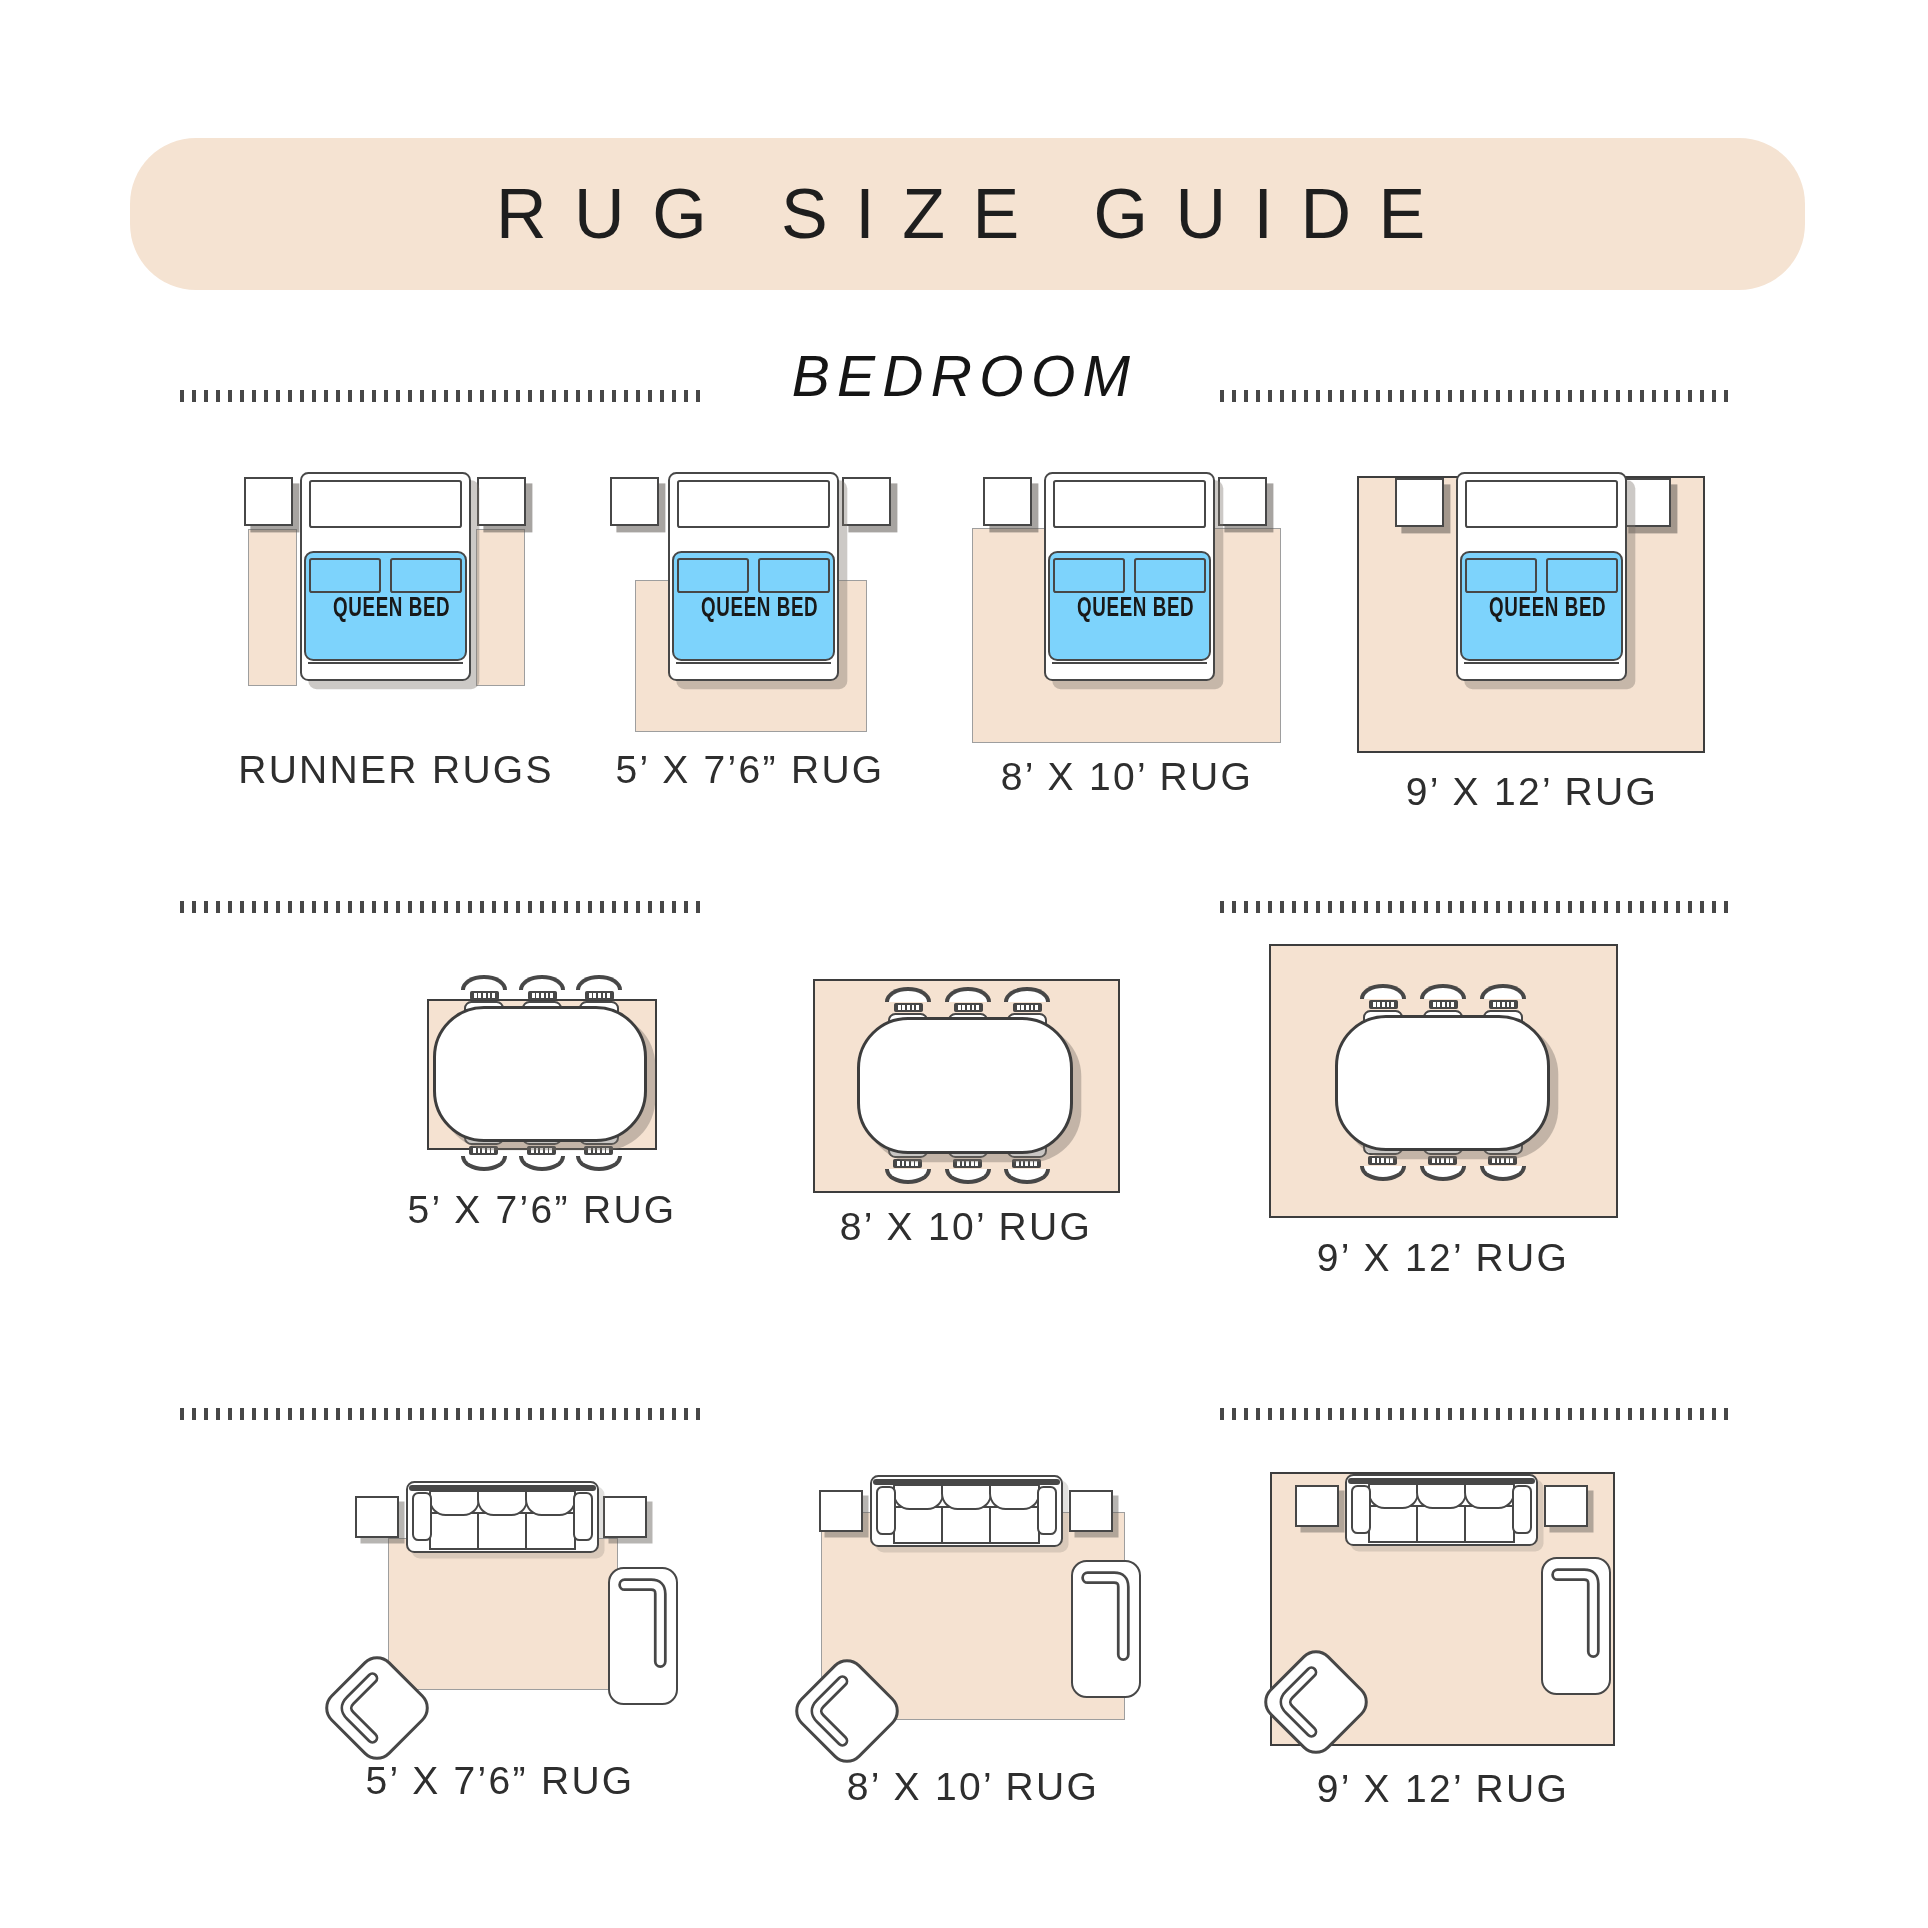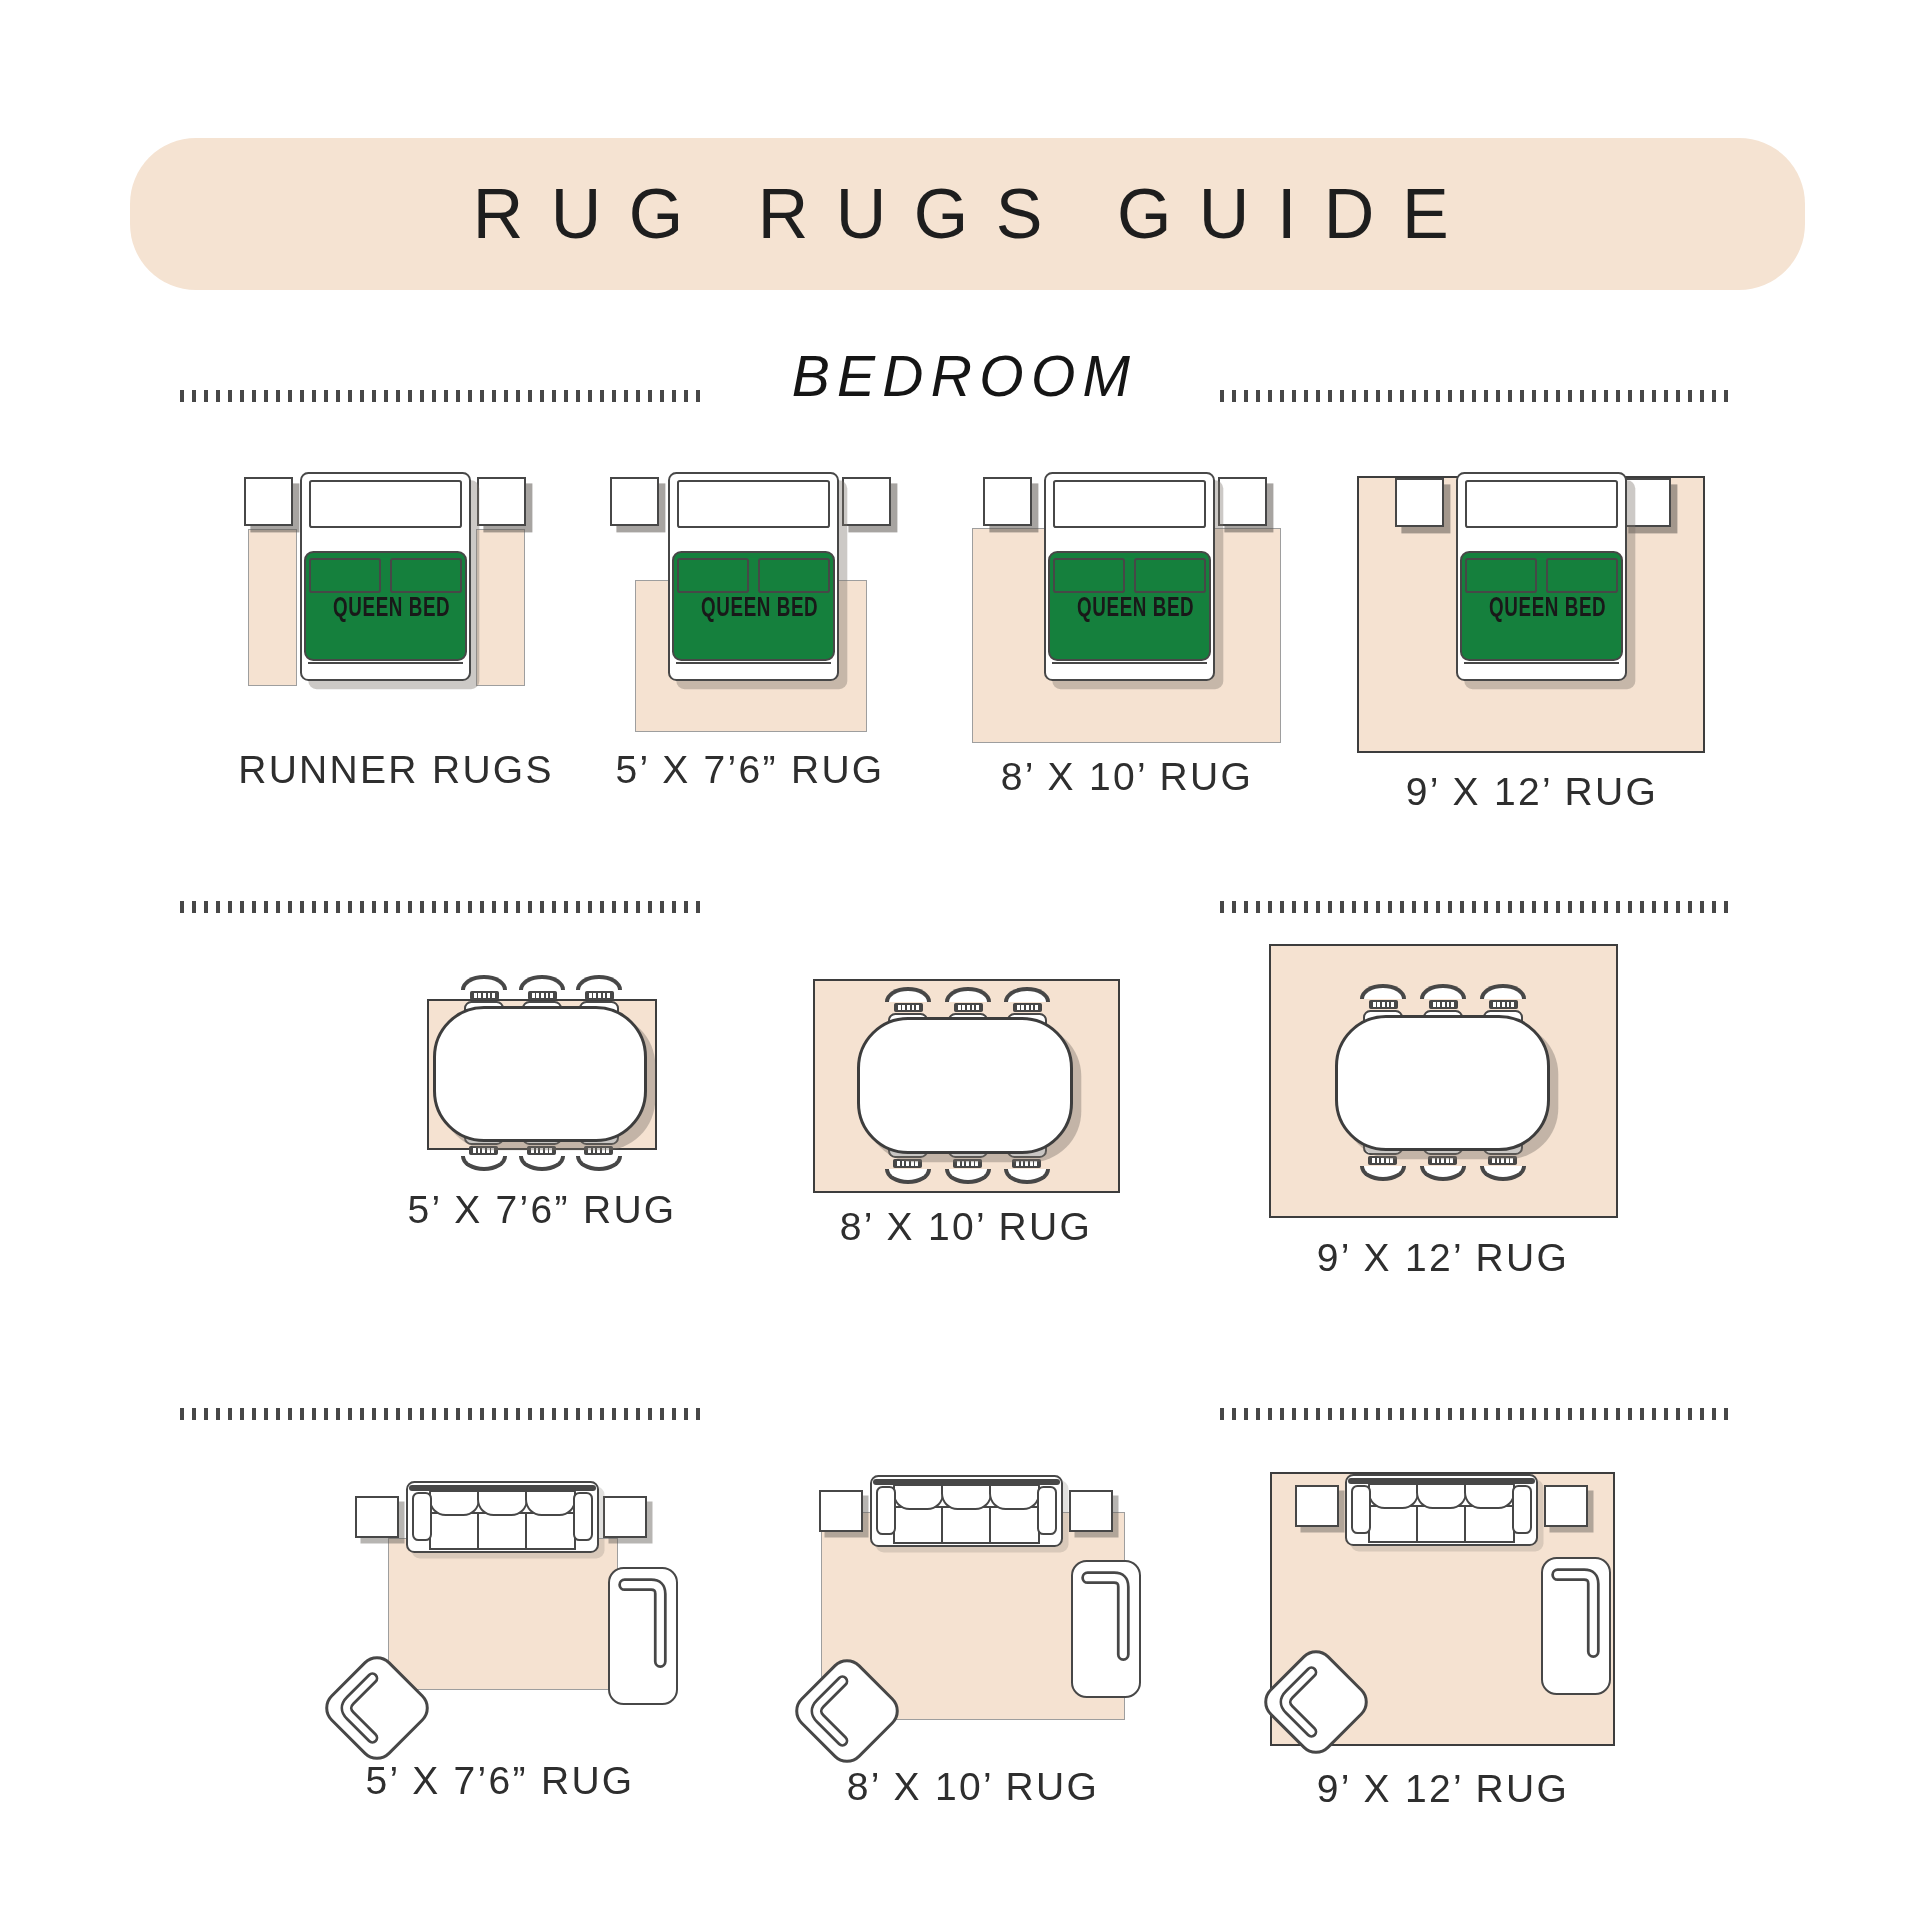--- a/index.html
+++ b/index.html
@@ -27,21 +27,21 @@
 
   
   .nstand{position:absolute;width:49px;height:49px;background:#fff;
           border:2.8px solid var(--outline,#474747);z-index:2;box-sizing:border-box;
           box-shadow:6.4px 6.4px 0 rgba(95,90,84,.55);}
   .bed{position:absolute;width:171px;height:209px;background:#fff;
        border:2.8px solid var(--outline,#474747);border-radius:8.3px;z-index:3;box-sizing:border-box;
        box-shadow:8.3px 8.3px 0 rgba(120,113,105,.38);}
   .bed-top{position:absolute;left:7.3px;right:7.3px;top:6.4px;height:44px;
            border:2.8px solid var(--outline,#474747);border-radius:2.8px;}
-  .bed-body{position:absolute;left:1.8px;right:1.8px;top:77px;bottom:18.4px;background:#15803d;
+  .bed-body{position:absolute;left:1.8px;right:1.8px;top:77px;bottom:18.4px;background:#7dd3fc;
             border:2.8px solid var(--outline,#474747);border-radius:9.2px;}
   .pillow{position:absolute;top:4.6px;height:35px;width:calc(50% - 8.3px);
           border:2.8px solid var(--outline,#474747);border-radius:2.8px;box-sizing:border-box;}
   .pillow.l{left:3.7px}.pillow.r{right:3.7px}
   .bed-label{position:absolute;left:0;right:0;top:50%;transform:translateY(-50%) scaleX(.66);
              text-align:center;font-size:28.5px;font-weight:700;letter-spacing:0.9px;color:#191919;
              white-space:nowrap;}
   .bed-foot{position:absolute;left:6.4px;right:6.4px;bottom:5.5px;height:10px;
             border-top:2.8px solid var(--outline,#474747);}
 
@@ -91,21 +91,21 @@
   
   .size-label{position:absolute;width:404px;text-align:center;font-size:39px;
               letter-spacing:2.3px;color:var(--label,#2e2e2e);font-weight:400;z-index:5;}
 </style>
 </head>
 <body>
 
 <div class="page">
 
   <div class="banner">
-    <div class="banner-title">RUG RUGS GUIDE</div>
+    <div class="banner-title">RUG SIZE GUIDE</div>
   </div>
 
   <div class="dotline" style="left:180px;top:390px;width:520px"></div>
   <div class="section-title" style="left:735px;top:343px;width:459px">BEDROOM</div>
   <div class="dotline" style="left:1220px;top:390px;width:511px"></div>
 
   <div>
     <div class="runner" style="left:248px;top:529px"></div>
     <div class="runner" style="left:476px;top:529px"></div>
     <div class="nstand" style="left:244px;top:477px"></div>

